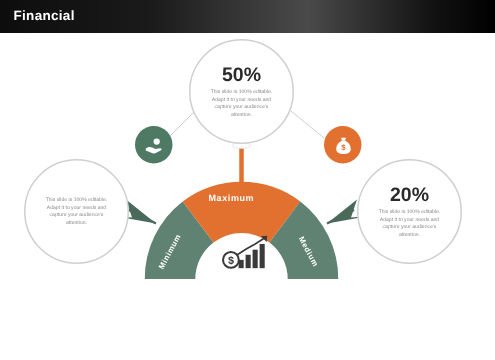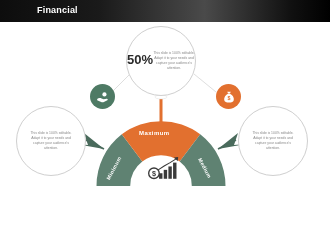--- a/index.html
+++ b/index.html
@@ -25,21 +25,20 @@
   }
   .header-title {
     position: absolute;
     left: 9px;
     top: 5px;
     font-size: 9px;
     font-weight: bold;
     color: #ffffff;
     letter-spacing: 0.2px;
     white-space: nowrap;
-    margin-left: 28px;
   }
   .header-rule {
     position: absolute;
     left: 0; top: 22px;
     width: 330px; height: 1px;
     background: #e2e2e2;
   }
 
   
   .canvas {
@@ -57,20 +56,21 @@
   }
 
   
   .bubble {
     position: absolute;
     border-radius: 50%;
     border: 1px solid #cfcfcf;
     background: #ffffff;
     box-sizing: border-box;
     display: flex;
+    flex-direction: column;
     align-items: center;
     justify-content: center;
     text-align: center;
   }
   .bubble-pct {
     font-size: 13px;
     font-weight: bold;
     color: #2b2b2b;
     line-height: 1;
     margin-bottom: 3px;
@@ -178,20 +178,21 @@
   <div class="bubble bubble-top">
     <div class="bubble-pct">50%</div>
     <div class="bubble-desc">This slide is 100% editable. Adapt it to your needs and capture your audience's attention.</div>
   </div>
 
   <div class="bubble bubble-left">
     <div class="bubble-desc">This slide is 100% editable. Adapt it to your needs and capture your audience's attention.</div>
   </div>
 
   <div class="bubble bubble-right">
+    <div class="bubble-pct">20%</div>
     <div class="bubble-desc">This slide is 100% editable. Adapt it to your needs and capture your audience's attention.</div>
   </div>
 
   <div class="badge badge-green">
     <svg width="14" height="14" viewBox="0 0 24 24">
       <circle cx="14.5" cy="7.5" r="3.6" fill="#ffffff"></circle>
       <path d="M2 15.5 C4 13.5 7 13.2 9.5 14.4 L13 16 L18.5 15.2 C20 15 20.8 16.6 19.5 17.4 L13.5 20.6 C12.4 21.2 11 21.3 9.8 20.8 L2 17.6 Z" fill="#ffffff"></path>
     </svg>
   </div>
 

